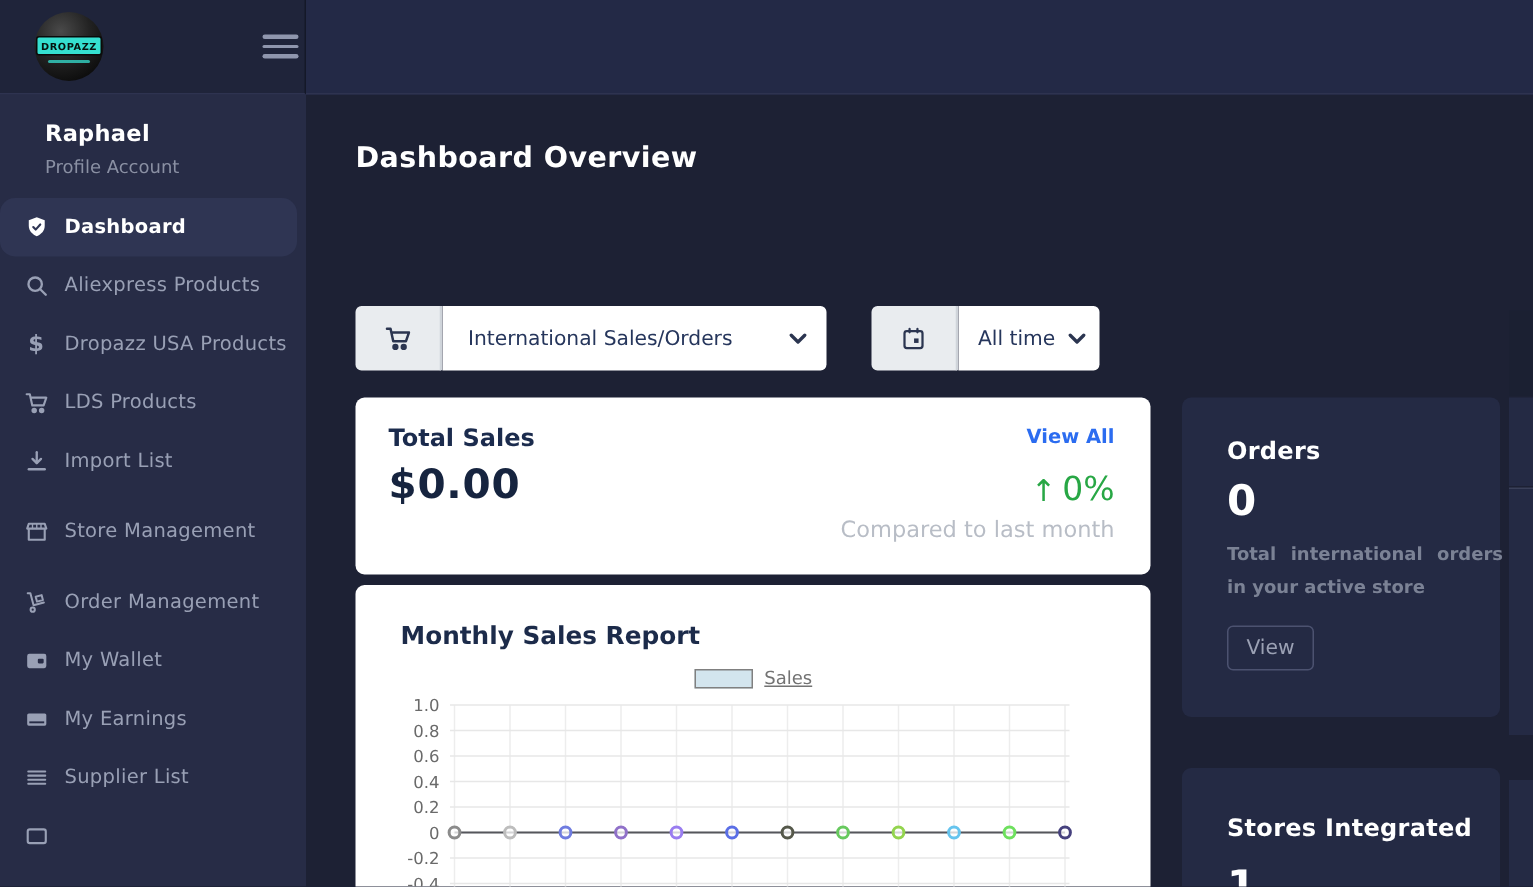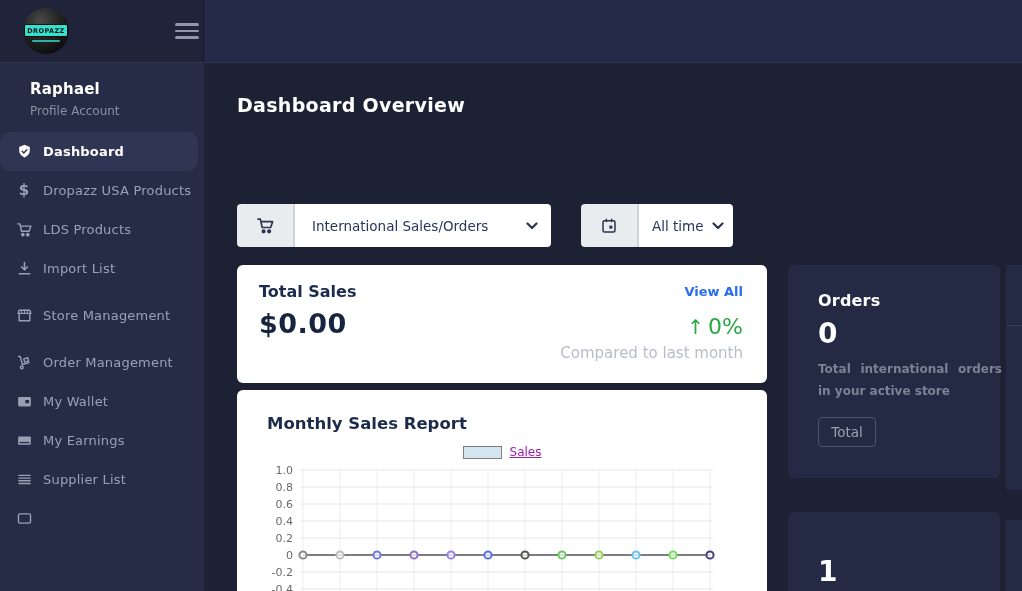--- a/index.html
+++ b/index.html
@@ -64,21 +64,21 @@
   .cs-row2 { display:flex; justify-content:space-between; align-items:flex-end; margin-top:7px; }
   .cs-amount { color:#16243f; font-size:27px; font-weight:700; letter-spacing:.5px; }
   .cs-change { color:#28a745; font-size:22px; display:flex; align-items:center; gap:4px; }
   .cs-arrow { font-size:20px; }
   .cs-note { text-align:right; color:#b8bdc6; font-size:15px; margin-top:5px; }
   .card-chart { position:absolute; left:237px; top:390px; width:530px; height:210px; background:#ffffff;
                 border-radius:6px 6px 0 0; overflow:hidden; }
   .cc-title { position:absolute; left:30px; top:24px; color:#1c2b4a; font-size:16.5px; font-weight:700; }
   .cc-legend { position:absolute; left:0; right:0; top:55px; display:flex; align-items:center; justify-content:center; gap:8px; }
   .cc-legend-box { width:39px; height:13px; }
-  .cc-legend-label { color:#a21caf; font-size:12px;text-decoration:underline; }
+  .cc-legend-label { color:#737373; font-size:12px;text-decoration:underline; }
   #chart-svg { position:absolute; left:0; top:0; }
   
   .card-dark { position:absolute; background:#242a44; border-radius:6px; }
   .card-orders { left:788px; top:265px; width:212px; height:213px; padding:26px 20px 0 30px; }
   .co-title { color:#ffffff; font-size:16px; font-weight:700; letter-spacing:.2px; }
   .co-count { color:#ffffff; font-size:28px; font-weight:700; margin-top:7px; }
   .co-desc { width:184px; color:#7b8295; font-size:12px; font-weight:700; line-height:1.85;
              text-align:justify; margin-top:8px; }
   .co-btn { margin-top:15px; width:58px; height:30px; background:transparent; border:1px solid #4c5270;
             border-radius:4px; color:#9ba1b4; font-size:13.5px; font-family:inherit; cursor:pointer; }
@@ -116,20 +116,29 @@
 
   <nav class="menu">
     <div class="mi active">
       <span class="mi-ic">
         <svg viewBox="0 0 24 24" width="17" height="17">
             <path d="M12 2.5l7.5 3v5.2c0 4.8-3.2 8-7.5 9.8-4.3-1.8-7.5-5-7.5-9.8V5.5z" fill="#fff"></path>
             <path d="M8.7 11.8l2.3 2.4 4.3-4.8" stroke="#2f3553" stroke-width="2" fill="none" stroke-linecap="round" stroke-linejoin="round"></path>
           </svg>
       </span>
       <span class="mi-label">Dashboard</span>
+    </div>
+    <div class="mi">
+      <span class="mi-ic">
+        <svg viewBox="0 0 24 24" width="17" height="17" fill="none" stroke="currentColor" stroke-width="2.2" stroke-linecap="round">
+            <circle cx="10.5" cy="10.5" r="6.3"></circle>
+            <path d="M15.3 15.3L20.5 20.5"></path>
+          </svg>
+      </span>
+      <span class="mi-label">Aliexpress Products</span>
     </div>
     <div class="mi">
       <span class="mi-ic">
           <span class="mi-dollar">$</span>
         </span>
       <span class="mi-label">Dropazz USA Products</span>
     </div>
     <div class="mi">
       <span class="mi-ic">
         <svg viewBox="0 0 24 24" width="17" height="17" fill="none" stroke="currentColor" stroke-width="2" stroke-linecap="round" stroke-linejoin="round">
@@ -310,24 +319,25 @@
   <div class="cc-legend">
     <span class="cc-legend-box" style="background: rgb(211, 229, 238); border: 1.5px solid rgb(128, 128, 128);"></span>
     <span class="cc-legend-label">Sales</span>
   </div>
 </div>
 
 <div class="card-dark card-orders">
   <div class="co-title">Orders</div>
   <div class="co-count">0</div>
   <div class="co-desc">Total international orders in your active store</div>
-  <button class="co-btn">Total</button>
+  <button class="co-btn">View</button>
 </div>
 
 <div class="card-dark card-stores">
+  <div class="st-title">Stores Integrated</div>
   <div class="st-count">1</div>
 </div>
 
 <div class="frag frag-a"></div>
 <div class="frag frag-b"></div>
 <div class="frag frag-divider"></div>
 <div class="frag frag-c"></div>
 <div class="frag frag-d"></div>
 
 </body></html>

